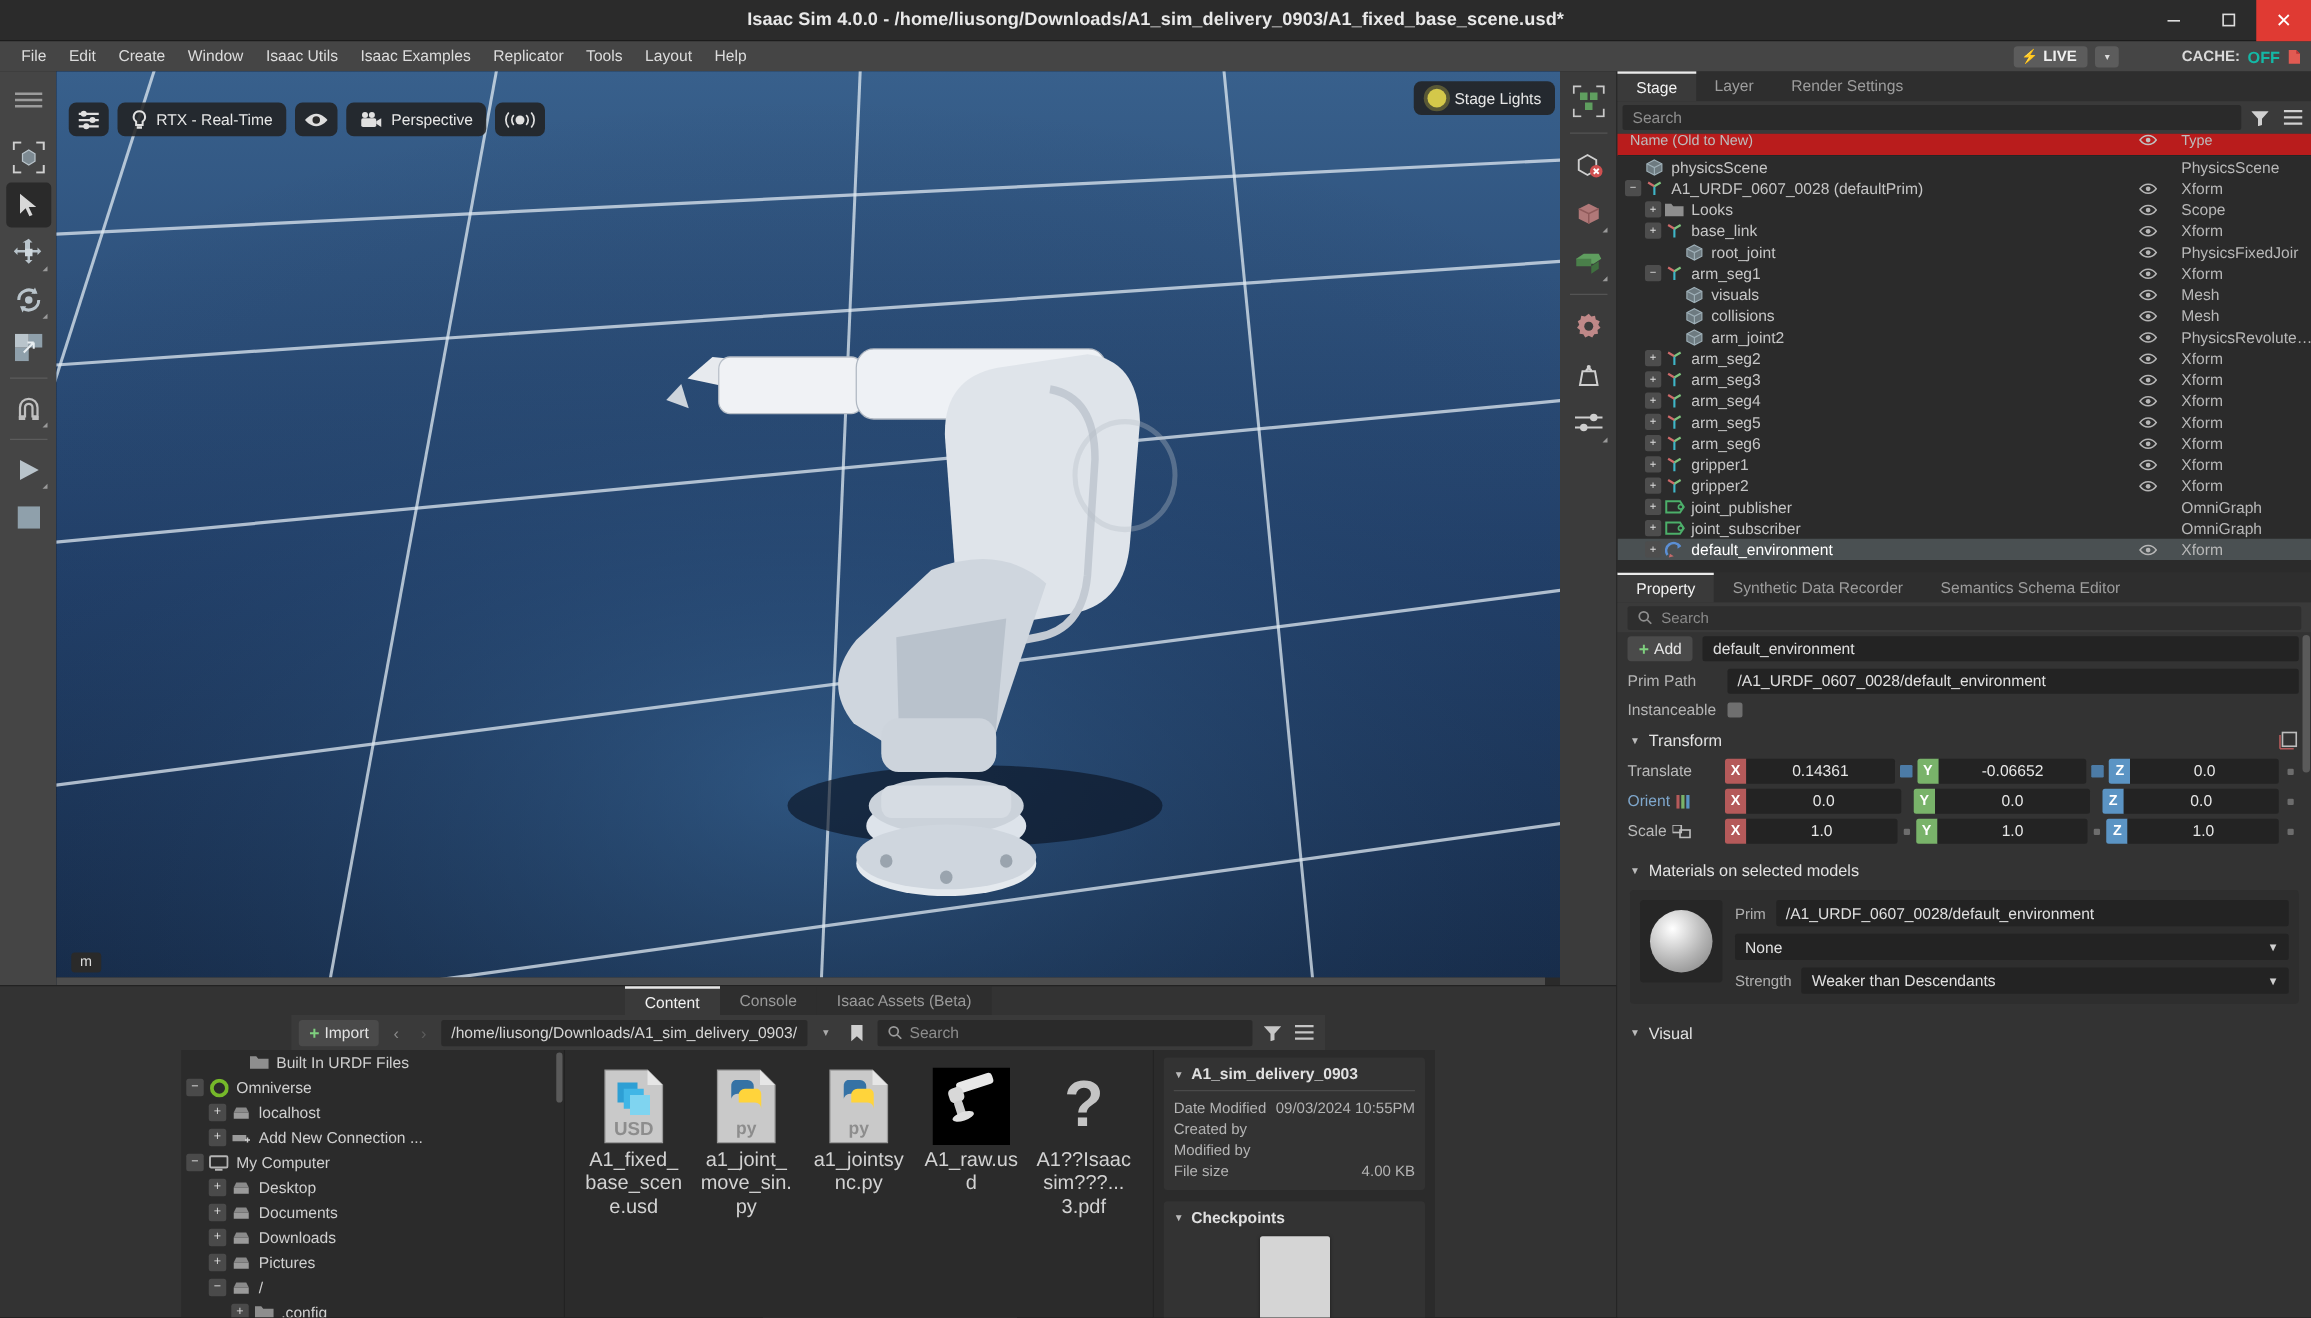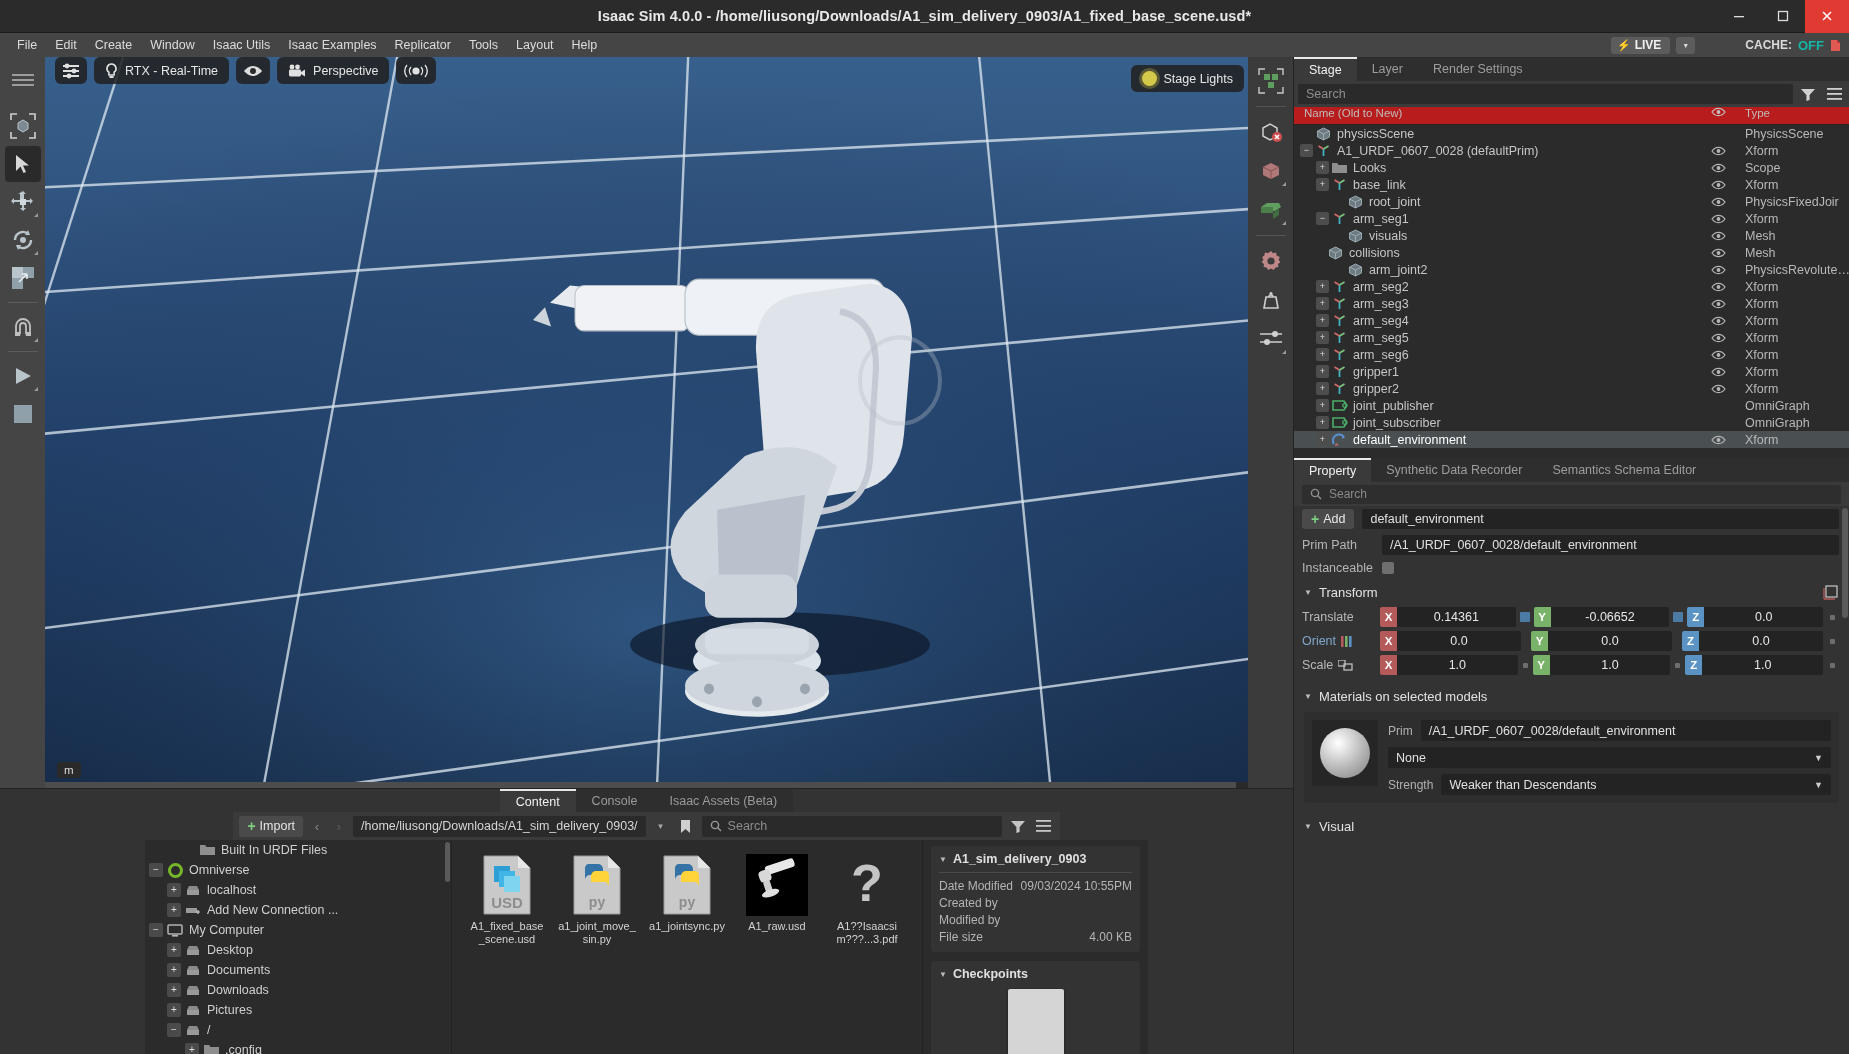--- a/index.html
+++ b/index.html
@@ -65,21 +65,21 @@
       width: 0; height: 0; border-left: 4px solid transparent; border-bottom: 4px solid #9a9a9a; }
 
   
   .viewport-wrap { position: relative; flex: 1 1 auto; min-height: 0; display: flex; }
   .viewport {
     position: relative; flex: 1 1 auto; overflow: hidden;
     background:
       radial-gradient(ellipse 120% 90% at 50% 0%, #2e4f75 0%, #1d3352 45%, #10203a 100%);
   }
   .grid-svg { position: absolute; inset: 0; width: 100%; height: 100%; }
-  .vp-toolbar { position: absolute; top: 0; left: 10px; display: flex; gap: 7px; }
+  .vp-toolbar { position: absolute; top: 25px; left: 10px; display: flex; gap: 7px; }
   .vp-chip {
     background: rgba(34,34,34,.88); border-radius: 6px; height: 27px;
     display: flex; align-items: center; gap: 7px; padding: 0 11px; color: #e6e6e6; font-size: 12.5px;
   }
   .vp-chip.sq { padding: 0 7px; }
   .vp-right { position: absolute; top: 8px; right: 4px; display: flex; align-items: center; gap: 7px; }
   .stage-light-dot { width: 15px; height: 15px; border-radius: 50%; background: #d4c84a;
      box-shadow: 0 0 0 3px rgba(212,200,74,.3); }
   .unit-badge {
     position: absolute; left: 12px; bottom: 10px; background: #2a2a2a; color: #ddd;
@@ -123,21 +123,21 @@
   .tree-pane { width: 307px; flex: 0 0 307px; background: #2b2b2b; position: relative; overflow: hidden;
                border-right: 1px solid #222; }
   .tree-row { display: flex; align-items: center; height: 20px; padding-left: 4px; font-size: 12.5px; color: #cfcfcf; }
   .exp { width: 14px; height: 14px; margin-right: 3px; display: inline-flex; align-items: center;
          justify-content: center; background: #4a4a4a; color: #ddd; font-size: 10px; line-height: 1; border-radius: 2px;}
   .exp.none { background: transparent; }
   .tico { width: 18px; margin-right: 5px; display: inline-flex; align-items: center; justify-content: center; }
   .files-pane { flex: 1 1 auto; background: #2b2b2b; position: relative; overflow: hidden; }
   .filegrid { display: flex; gap: 12px; padding: 14px 16px; flex-wrap: wrap; }
   .fileitem { width: 78px; display: flex; flex-direction: column; align-items: center; gap: 4px; }
-  .filename { font-size: 11px; color: #d2d2d2; text-align: center; line-height: 1.15; word-break: break-all; }
+  .filename { font-size: 16px; color: #d2d2d2; text-align: center; line-height: 1.15; word-break: break-all; }
   .info-pane { width: 226px; flex: 0 0 226px; background: #2b2b2b; padding: 6px 8px; border-left: 1px solid #222;}
   .info-card { background: #333; border-radius: 3px; padding: 6px 8px; }
   .info-hdr { display: flex; align-items: center; gap: 6px; font-size: 12.5px; color: #e0e0e0; font-weight: bold; }
   .caret-d { font-size: 8px; color: #bbb; }
   .info-sep { height: 1px; background: #4a4a4a; margin: 6px 0 5px; }
   .info-line { display: flex; font-size: 12px; color: #b4b4b4; line-height: 17px; }
   .info-line .v { margin-left: auto; }
   .checkpoints { background: #333; border-radius: 3px; margin-top: 9px; padding: 6px 8px; height: 106px; overflow: hidden;}
   .doc-thumb { width: 56px; height: 72px; background: #d5d5d5; margin: 8px auto 0; border-radius: 2px;
                box-shadow: 0 1px 3px rgba(0,0,0,.5); }
@@ -941,21 +941,21 @@
             </div>
             <div class="s-eye">
               <svg width="15" height="10" viewBox="0 0 15 10">
                 <path d="M1 5s2.6-3.6 6.5-3.6S14 5 14 5s-2.6 3.6-6.5 3.6S1 5 1 5z" fill="none" stroke="#b5b5b5" stroke-width="1.2"></path>
                 <circle cx="7.5" cy="5" r="1.9" fill="#b5b5b5"></circle>
               </svg>
             </div>
             <div class="s-type">Mesh</div>
           </div>
           <div class="srow">
-            <div class="s-name" style="padding-left:18px">
+            <div class="s-name" style="padding-left:38px">
               <span class="sexp none"></span>
               <span class="sicon">
                 <svg width="15" height="14" viewBox="0 0 15 14">
                   <path d="M7.5 1l6 3v6l-6 3-6-3V4z" fill="#6d7a80" stroke="#9fb0b8" stroke-width="0.9"></path>
                   <path d="M1.5 4l6 3 6-3M7.5 7v6" stroke="#9fb0b8" stroke-width="0.9" fill="none"></path>
                 </svg>
               </span>
               <span>collisions</span>
             </div>
             <div class="s-eye">

